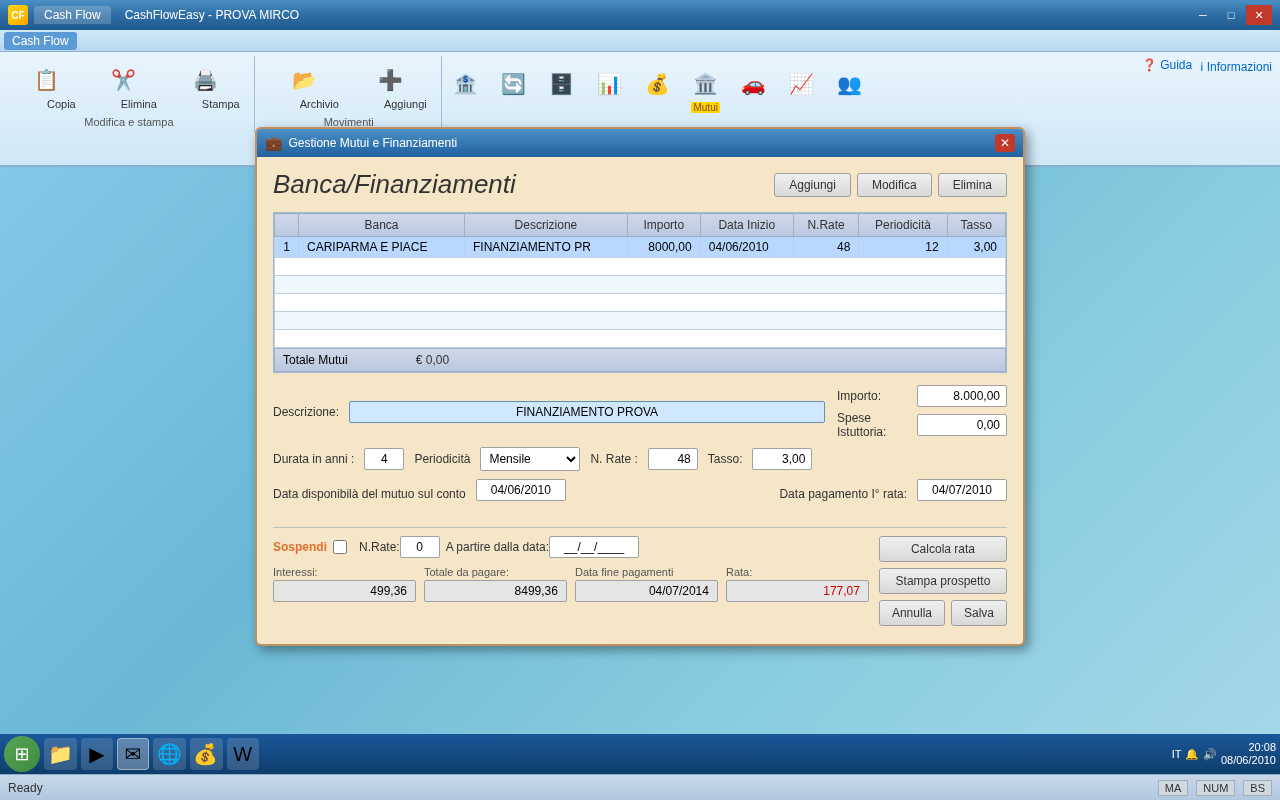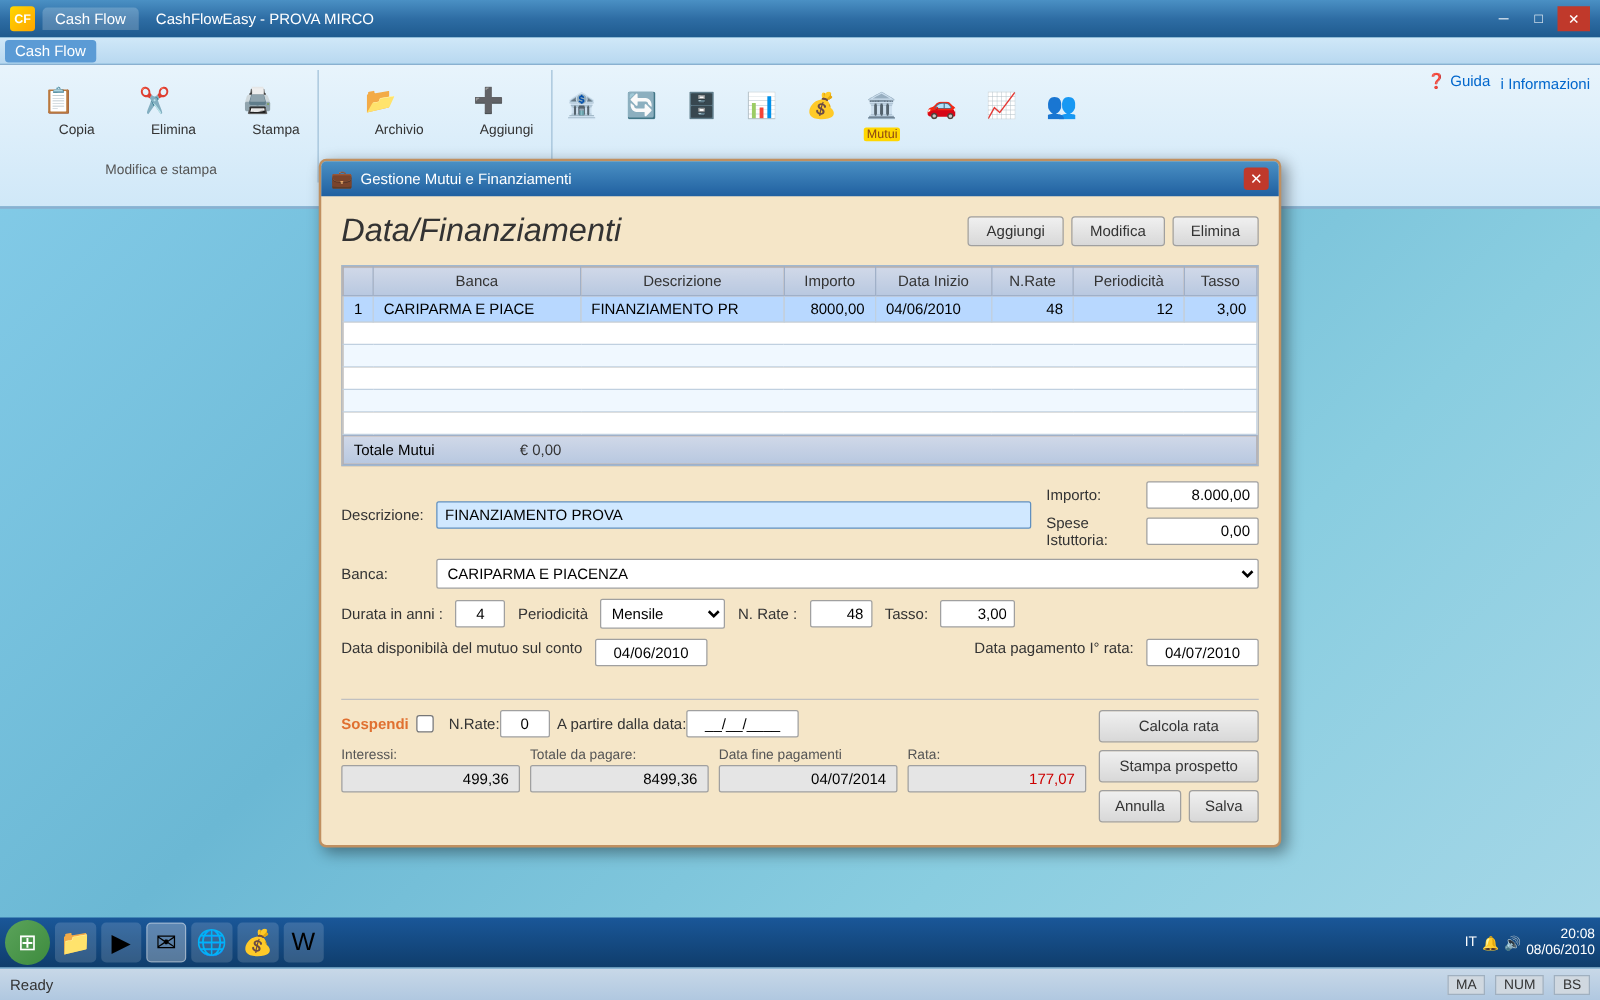--- a/index.html
+++ b/index.html
@@ -58,21 +58,21 @@
       flex-direction: column;
       align-items: center;
       gap: 2px;
       padding: 4px 6px;
       cursor: pointer;
       border-radius: 3px;
       min-width: 44px;
     }
     .toolbar-btn .icon { width: 32px; height: 32px; display: flex; align-items: center; justify-content: center; font-size: 20px; }
     .toolbar-btn .label { font-size: 11px; color: #333; text-align: center; padding-left: 29px; }
-    .toolbar-group-label { font-size: 11px; color: #555; text-align: center; margin-top: 16px; }
+    .toolbar-group-label { font-size: 11px; color: #555; text-align: center; margin-top: 2px; }
 
     .top-right-links { position: absolute; right: 8px; top: 6px; display: flex; gap: 8px; font-size: 12px; color: #0066CC; }
     .top-right-links span { cursor: pointer; }
 
     
     .status-bar {
       position: absolute;
       bottom: 0;
       left: 0;
       right: 0;
@@ -219,21 +219,21 @@
     
     .form-section { margin-top: 12px; }
     .form-label { font-size: 12px; color: #333; min-width: 70px; }
     .form-input {
       border: 1px solid #A0A0A0;
       border-radius: 2px;
       padding: 3px 6px;
       font-size: 12px;
       background: white;
     }
-    .form-input-highlight { background: #D0E8FF; border-color: #6090C0; }
+    .form-input-highlight { background: #D0E8FF; border-color: #6090C0; text-align: center; }
     .form-select {
       border: 1px solid #A0A0A0;
       border-radius: 2px;
       padding: 3px 4px;
       font-size: 12px;
       background: white;
       cursor: pointer;
     }
     .form-input-right { text-align: right; }
 
@@ -383,21 +383,21 @@
       <div class="dialog-title-left">
         <span class="dialog-title-icon">💼</span>
         <span>Gestione Mutui e Finanziamenti</span>
       </div>
       <button class="dialog-close-btn">✕</button>
     </div>
 
     <div class="dialog-body">
 
       <div class="dialog-header">
-        <h1 class="dialog-main-title">Data/Finanziamenti</h1>
+        <h1 class="dialog-main-title">Banca/Finanziamenti</h1>
         <div class="dialog-action-btns">
           <button class="action-btn">Aggiungi</button>
           <button class="action-btn">Modifica</button>
           <button class="action-btn">Elimina</button>
         </div>
       </div>
 
       <div class="table-wrapper">
         <table class="data-table">
           <thead>
@@ -460,44 +460,38 @@
               <label class="form-label" style="min-width:auto;">Importo:</label>
               <input type="text" class="form-input form-input-right" style="width: 90px;" value="8.000,00">
             </div>
             <div style="display:flex;align-items:center;gap:0;justify-content:space-between;">
               <label class="form-label" style="min-width:auto;">Spese<br>Istuttoria:</label>
               <input type="text" class="form-input form-input-right" style="width: 90px;" value="0,00">
             </div>
           </div>
         </div>
 
-        <div style="display:flex;align-items:center;gap:6px;margin-bottom:8px;">
-          <label class="form-label">Banca:</label>
-          <select class="form-select" style="flex:1;">
-            <option>CARIPARMA E PIACENZA</option>
-          </select>
-        </div>
 
         <div style="display:flex;align-items:center;gap:10px;margin-bottom:8px;">
           <label class="form-label" style="min-width:80px;">Durata in anni :</label>
           <input type="text" class="form-input" style="width: 40px; text-align: center;" value="4">
           <label class="form-label" style="min-width:auto;">Periodicità</label>
           <select class="form-select" style="width:100px;">
             <option>Mensile</option>
             <option>Trimestrale</option>
             <option>Semestrale</option>
             <option>Annuale</option>
           </select>
           <label class="form-label" style="min-width:auto;">N. Rate :</label>
           <input type="text" class="form-input" style="width: 50px; text-align: right;" value="48">
           <label class="form-label" style="min-width:auto;">Tasso:</label>
           <input type="text" class="form-input" style="width: 60px; text-align: right;" value="3,00">
         </div>
 
-        <div style="display:flex;align-items:flex-start;gap:10px;margin-bottom:26px;">
+        <div style="display:flex;align-items:flex-end;gap:10px;margin-bottom:26px;">
           <label class="form-label" style="min-width:auto;">Data disponibilà del mutuo sul conto</label>
           <input type="text" class="form-input" style="width: 90px; text-align: center;" value="04/06/2010">
           <span style="flex:1;"></span>
           <label class="form-label" style="min-width:auto;">Data pagamento I° rata:</label>
           <input type="text" class="form-input" style="width: 90px; text-align: center;" value="04/07/2010">
         </div>
 
         <hr class="form-separator">
 
         <div style="display:flex;gap:10px;align-items:flex-start;margin-bottom:6px;">

